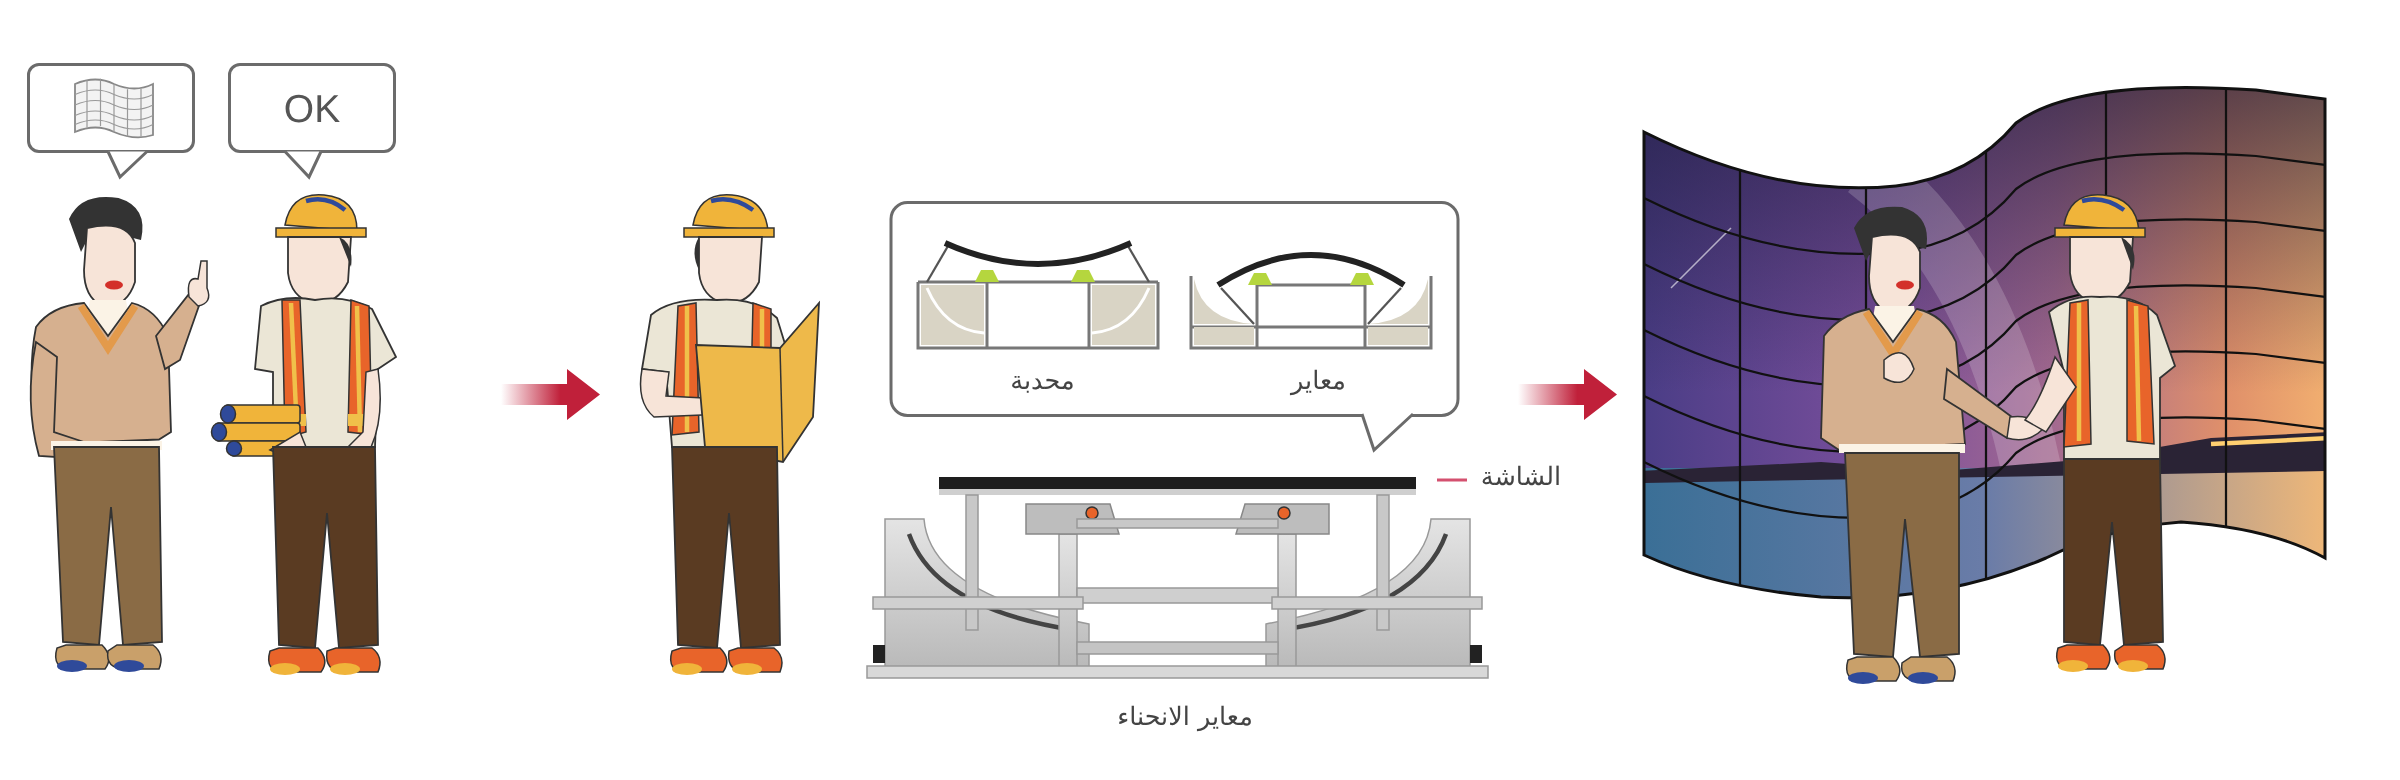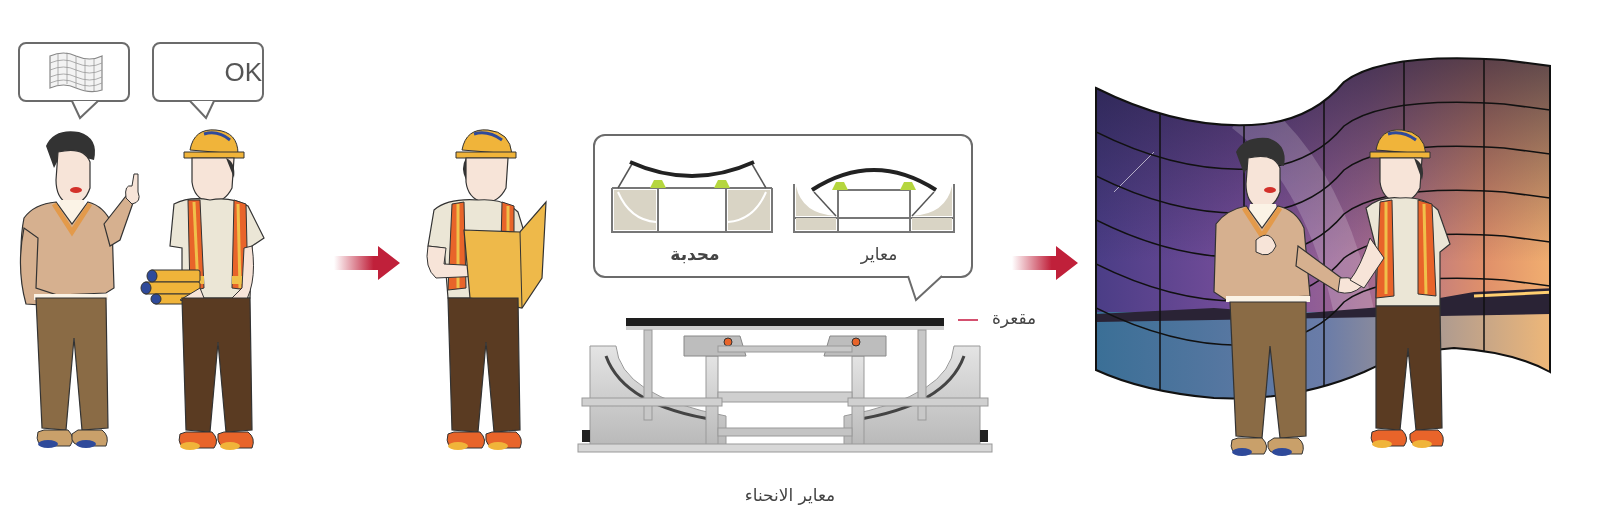--- a/index.html
+++ b/index.html
@@ -28,21 +28,21 @@
       <path d="M4 27 Q18 21 30 27 Q44 33 56 27"></path>
       <path d="M4 33 Q18 27 30 33 Q44 39 56 33"></path>
     </g>
   </svg>
 </div>
 <svg width="30" height="22" style="left:72px; top:100px;" viewBox="0 0 30 22">
   <path d="M0 1 L8 18 L26 1" fill="#fff" stroke="#6b6b6b" stroke-width="2"></path>
 </svg>
 
 <div class="bubble" style="left:152px; top:42px; width:112px; height:60px;">
-  <div class="ok-text" style="line-height:56px;text-align:right;">OK</div>
+  <div class="ok-text" style="line-height:56px;">OK</div>
 </div>
 <svg width="30" height="22" style="left:188px; top:100px;" viewBox="0 0 30 22">
   <path d="M2 1 L18 18 L26 1" fill="#fff" stroke="#6b6b6b" stroke-width="2"></path>
 </svg>
 
 <svg width="140" height="330" style="left:14px; top:128px;" viewBox="0 0 140 330">
 
   <path d="M32 18 Q40 0 65 4 Q85 10 80 32 L72 30 Q60 22 46 28 L40 40 Z" fill="#333"></path>
 
   <path d="M44 24 Q70 18 76 34 L76 60 Q70 78 54 76 Q42 70 42 52 Z" fill="#f7e4d8" stroke="#333" stroke-width="1.2"></path>
@@ -156,21 +156,21 @@
   <path d="M4 34 L46 34 L46 74 L4 74 Z" fill="#d9d4c5"></path>
   <path d="M118 34 L160 34 L160 74 L118 74 Z" fill="#d9d4c5"></path>
   <path d="M8 36 Q20 64 46 66" stroke="#fff" stroke-width="2" fill="none"></path>
   <path d="M156 36 Q144 64 118 66" stroke="#fff" stroke-width="2" fill="none"></path>
   <path d="M8 32 L22 8" stroke="#555" stroke-width="1.5"></path>
   <path d="M156 32 L142 8" stroke="#555" stroke-width="1.5"></path>
   <path d="M20 6 Q82 34 144 6" stroke="#222" stroke-width="4" fill="none"></path>
   <path d="M40 32 L56 32 L52 24 L44 24 Z" fill="#b5d63e"></path>
   <path d="M104 32 L120 32 L116 24 L108 24 Z" fill="#b5d63e"></path>
 </svg>
-<div class="label-ar" style="left:650px; top:244px; width:90px;font-weight:bold;">محدبة</div>
+<div class="label-ar" style="left:650px; top:244px; width:90px;">محدبة</div>
 
 <svg width="164" height="76" style="left:792px; top:156px;" viewBox="0 0 164 76">
   <g stroke="#777" stroke-width="2" fill="none">
     <path d="M2 28 L2 76 L162 76 L162 28"></path>
     <path d="M46 34 L46 76"></path>
       <path d="M118 34 L118 76"></path>
     <path d="M46 34 L118 34"></path>
     <path d="M2 62 L162 62"></path>
   </g>
   <path d="M4 62 L44 62 L44 74 L4 74 Z" fill="#d9d4c5"></path>
@@ -218,23 +218,23 @@
   <rect x="6" y="82" width="140" height="8" fill="#d0d0d0" stroke="#999"></rect>
   <rect x="272" y="82" width="140" height="8" fill="#d0d0d0" stroke="#999"></rect>
 
   <rect x="142" y="112" width="134" height="8" fill="#c4c4c4" stroke="#999"></rect>
   <rect x="2" y="128" width="414" height="8" fill="#d8d8d8" stroke="#999"></rect>
   <rect x="6" y="114" width="8" height="12" fill="#222"></rect>
   <rect x="404" y="114" width="8" height="12" fill="#222"></rect>
 </svg>
 
 <div class="abs" style="left:958px; top:319px; width:20px; height:2px; background:#d4506f;"></div>
-<div class="label-ar" style="left:980px; top:308px; width:68px; font-size:17px;">مقعرة</div>
-
-<div class="label-ar" style="left:720px; top:468px; width:140px; font-size:17px;margin-top:17px;">معاير الانحناء</div>
+<div class="label-ar" style="left:980px; top:308px; width:68px; font-size:17px;">الشاشة</div>
+
+<div class="label-ar" style="left:720px; top:468px; width:140px; font-size:17px;">معاير الانحناء</div>
 
 <svg width="68" height="34" style="left:1012px; top:246px;" viewBox="0 0 68 34">
   <defs>
     <linearGradient id="ag2" x1="0" x2="1" y1="0" y2="0">
       <stop offset="0" stop-color="#c0203a" stop-opacity="0"></stop>
       <stop offset="0.6" stop-color="#c0203a" stop-opacity="1"></stop>
     </linearGradient>
   </defs>
   <path d="M0 10 L44 10 L44 0 L66 17 L44 34 L44 24 L0 24 Z" fill="url(#ag2)"></path>
 </svg>

